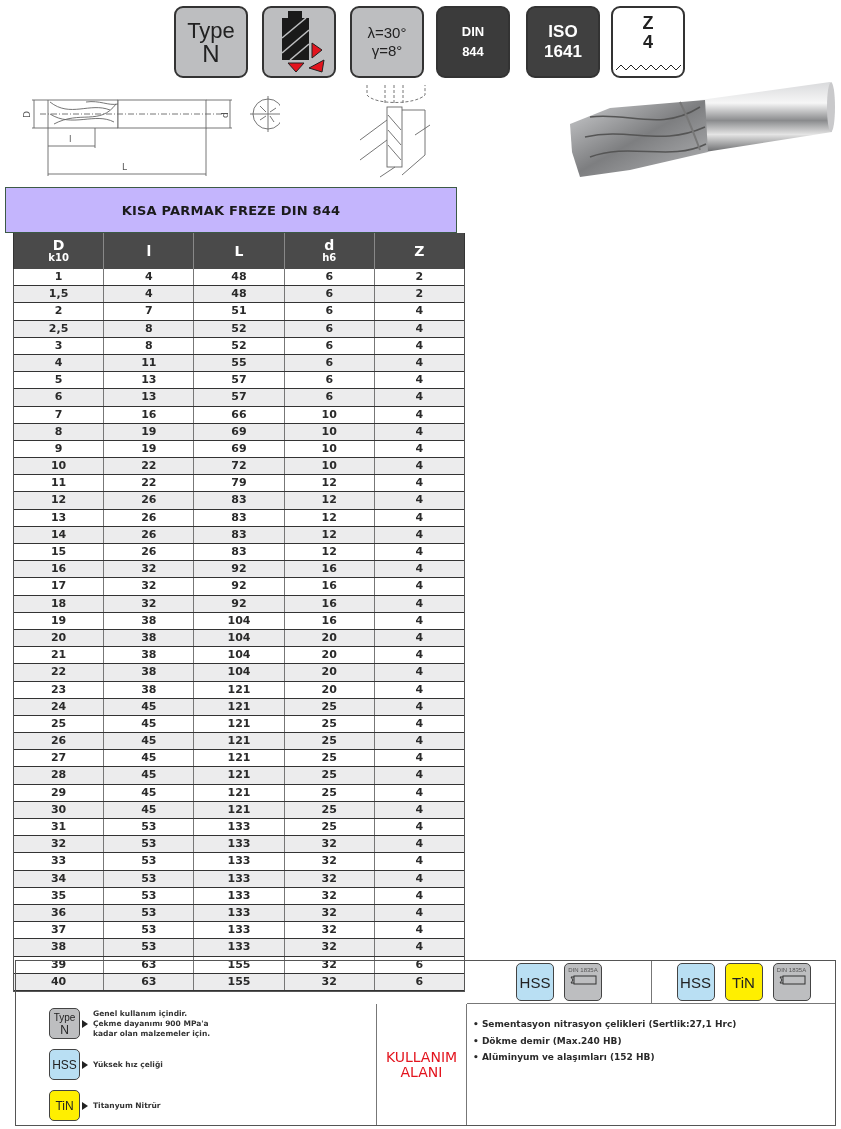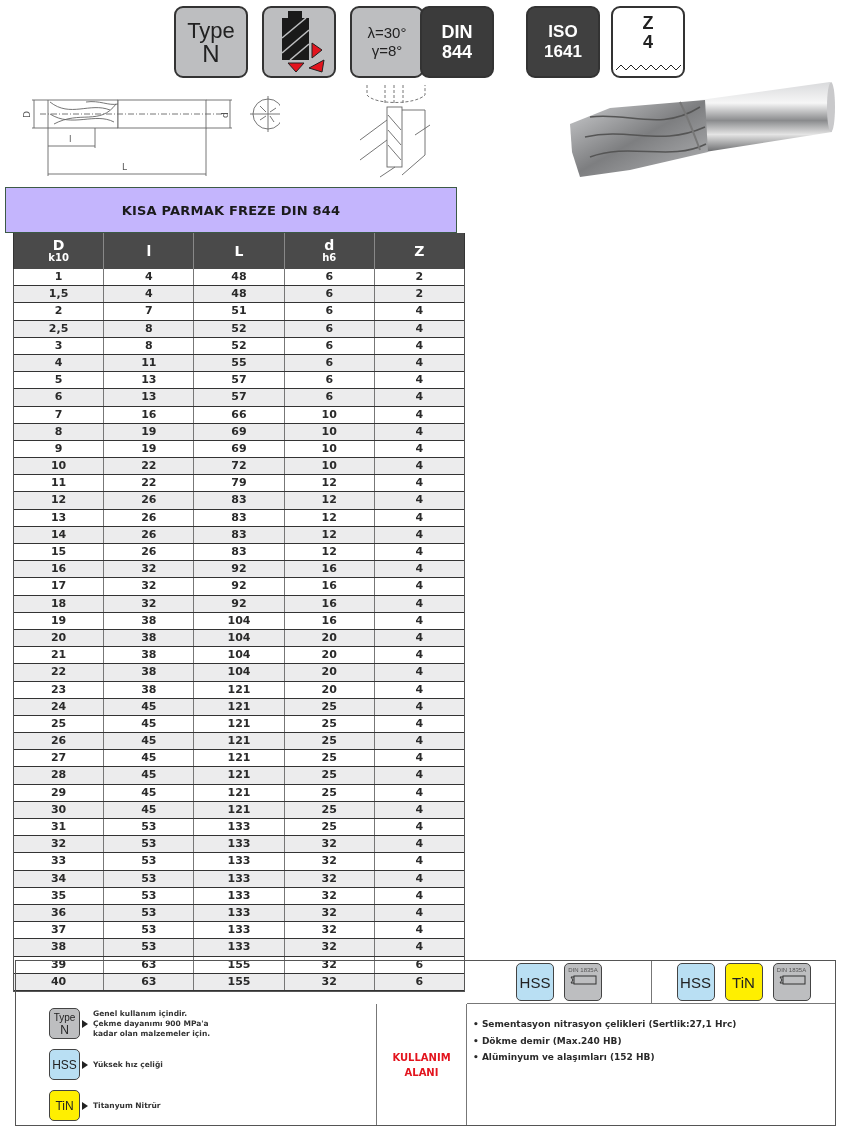--- a/index.html
+++ b/index.html
@@ -5,21 +5,21 @@
   * { box-sizing: border-box; margin: 0; padding: 0; }
   body { width: 841px; height: 1129px; background: #fff; position: relative; font-family: "DejaVu Sans", sans-serif; overflow: hidden; }
   .abs { position: absolute; }
 
   
   .badge { position: absolute; top: 6px; width: 74px; height: 72px; border: 2px solid #333; border-radius: 9px; display: flex; flex-direction: column; align-items: center; justify-content: center; text-align: center; }
   .badge-type { left: 174px; background: #bdbec0; color: #222; font-family: "Liberation Sans", sans-serif; font-size: 22px; line-height: 23px; }
   .badge-type .b2 { font-size: 24px; }
   .badge-geo { left: 262px; background: #bdbec0; }
   .badge-angle { left: 350px; background: #bdbec0; color: #222; font-family: Liberation Sans, sans-serif; font-size: 15px; line-height: 18px; }
-  .badge-din { left: 420px; background: #3b3b3b; color: #fff; font-family: "Liberation Sans", sans-serif; font-weight: bold; font-size: 18px; line-height: 20px; }
+  .badge-din { left: 436px; background: #3b3b3b; color: #fff; font-family: "Liberation Sans", sans-serif; font-weight: bold; font-size: 13px; line-height: 20px; }
   .badge-iso { left: 526px; background: #404040; color: #fff; font-family: "Liberation Sans", sans-serif; font-weight: bold; font-size: 17px; line-height: 20px; }
   .badge-z { left: 611px; background: #fff; color: #222; font-family: "Liberation Sans", sans-serif; font-weight: bold; font-size: 18px; line-height: 19px; justify-content: flex-start; padding-top: 6px; }
   .badge-z svg { position: absolute; bottom: 4px; left: 3px; }
   .tbl-title { position: absolute; left: 5px; top: 187px; width: 452px; height: 46px; background: #c4b5fd; border: 1.5px solid #3c5a46; display: flex; align-items: center; justify-content: center; font-weight: bold; font-size: 13px; color: #1b1b1b; letter-spacing: 0.2px; }
   .tbl-head { position: absolute; left: 13px; top: 233px; width: 452px; height: 36px; background: #4a4a4a; display: flex; border-left: 1.5px solid #333; border-right: 1.5px solid #333; }
   .tbl-head .hc { flex: 1; border-right: 1.5px solid #888; display: flex; flex-direction: column; align-items: center; justify-content: center; color: #fff; font-weight: bold; }
   .tbl-head .hc:last-child { border-right: none; }
   .tbl-head .hm { font-size: 14px; line-height: 14px; }
   .tbl-head .hs { font-size: 10px; line-height: 12px; }
   .tbl-body { position: absolute; left: 13px; top: 269px; width: 452px; border-left: 1.5px solid #555; border-right: 1.5px solid #555; border-bottom: 1.5px solid #555; }
@@ -41,21 +41,21 @@
   .mini.din .dl { font-size: 6px; color: #555; }
   .spec-legend { position: absolute; left: 0; top: 43px; width: 361px; height: 121px; border-right: 1.5px solid #777; }
   .leg-row { position: absolute; left: 33px; display: flex; align-items: center; }
   .leg-icon { width: 31px; height: 31px; border: 1.2px solid #444; border-radius: 5px; display: flex; flex-direction: column; align-items: center; justify-content: center; font-family: "Liberation Sans", sans-serif; font-size: 11px; line-height: 12px; color: #222; }
   .leg-icon.type { background: #bdbec0; font-size: 10px; }
   .leg-icon.type .n { font-size: 12px; }
   .leg-icon.hss { background: #b9dff3; font-size: 12px; }
   .leg-icon.tin { background: #ffef00; font-size: 12px; }
   .leg-arrow { width: 0; height: 0; border-top: 4px solid transparent; border-bottom: 4px solid transparent; border-left: 6px solid #222; margin: 0 5px 0 2px; }
   .leg-text { font-size: 7.5px; font-weight: bold; color: #333; line-height: 10px; }
-  .spec-usage-label { position: absolute; left: 361px; top: 43px; width: 90px; height: 121px; border-right: 1.5px solid #777; display: flex; flex-direction: column; align-items: center; justify-content: center; color: #e3141e; font-weight: bold; font-size: 10px; line-height: 15px; text-align: center; }
+  .spec-usage-label { position: absolute; left: 361px; top: 43px; width: 90px; height: 121px; border-right: 1.5px solid #777; display: flex; flex-direction: column; align-items: center; justify-content: center; color: #e3141e; font-weight: normal; font-size: 14px; line-height: 15px; text-align: center; }
   .spec-usage-list { position: absolute; left: 451px; top: 43px; width: 368px; padding: 12px 0 0 6px; }
   .spec-usage-list li { list-style: none; font-size: 9px; font-weight: bold; color: #2a2a2a; line-height: 16.5px; }
   .spec-usage-list li::before { content: "• "; }
 </style>
 </head>
 <body>
 
 <div class="badge badge-type">
   <span>Type</span>
   <span class="b2">N</span>

